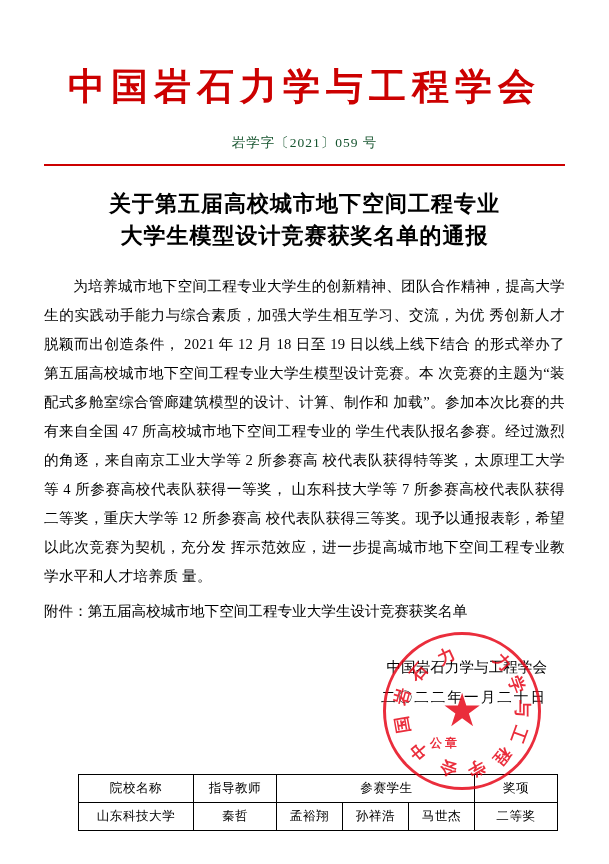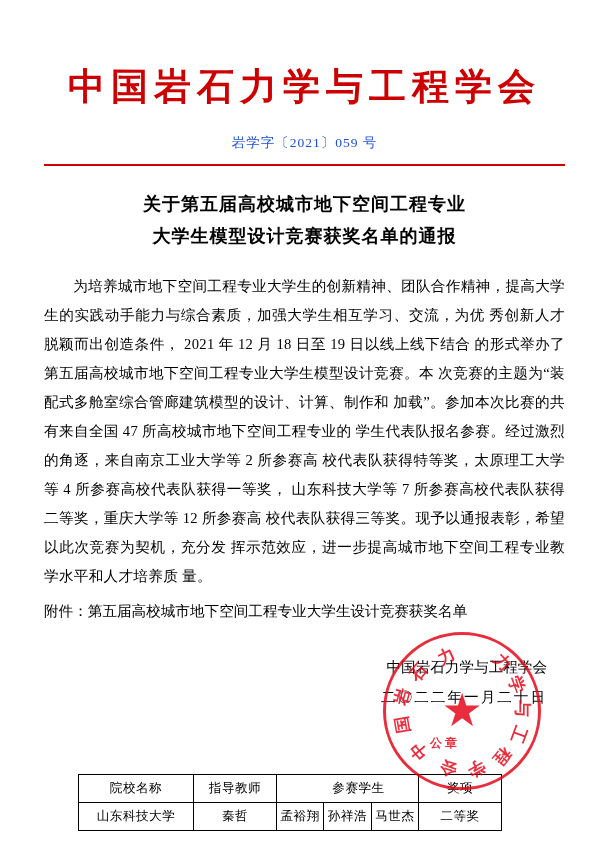--- a/index.html
+++ b/index.html
@@ -28,33 +28,33 @@
     font-size: 37px;
     font-weight: bold;
     letter-spacing: 6px;
     font-family: "Liberation Serif", "DejaVu Serif", serif;
     white-space: nowrap;
   }
   .doc-number {
     margin-top: 22px;
     text-align: center;
     font-size: 13.5px;
-    color: #1d4ed8;
+    color: #14532d;
     letter-spacing: 1px;
   }
   .red-rule {
     margin-top: 12px;
     height: 2px;
     background: #cc0000;
     width: 100%;
   }
   .doc-title {
     margin-top: 22px;
     text-align: center;
-    font-size: 18px;
+    font-size: 22px;
     font-weight: bold;
     line-height: 32px;
     letter-spacing: 1px;
   }
   .body-text {
     margin-top: 20px;
     font-size: 14.6px;
     line-height: 29px;
     text-align: justify;
     text-justify: inter-ideograph;
@@ -122,21 +122,21 @@
     color: #e60012;
     font-size: 12px;
     font-weight: bold;
     white-space: nowrap;
   }
   
   .award-table {
     position: absolute;
     left: 78px;
     top: 712px;
-    width: 424px;
+    width: 480px;
     border-collapse: collapse;
     font-size: 12.6px;
   }
   .award-table td, .award-table th {
     border: 1px solid #000000;
     text-align: center;
     padding: 5px 2px;
     font-weight: normal;
     letter-spacing: 0.5px;
   }

